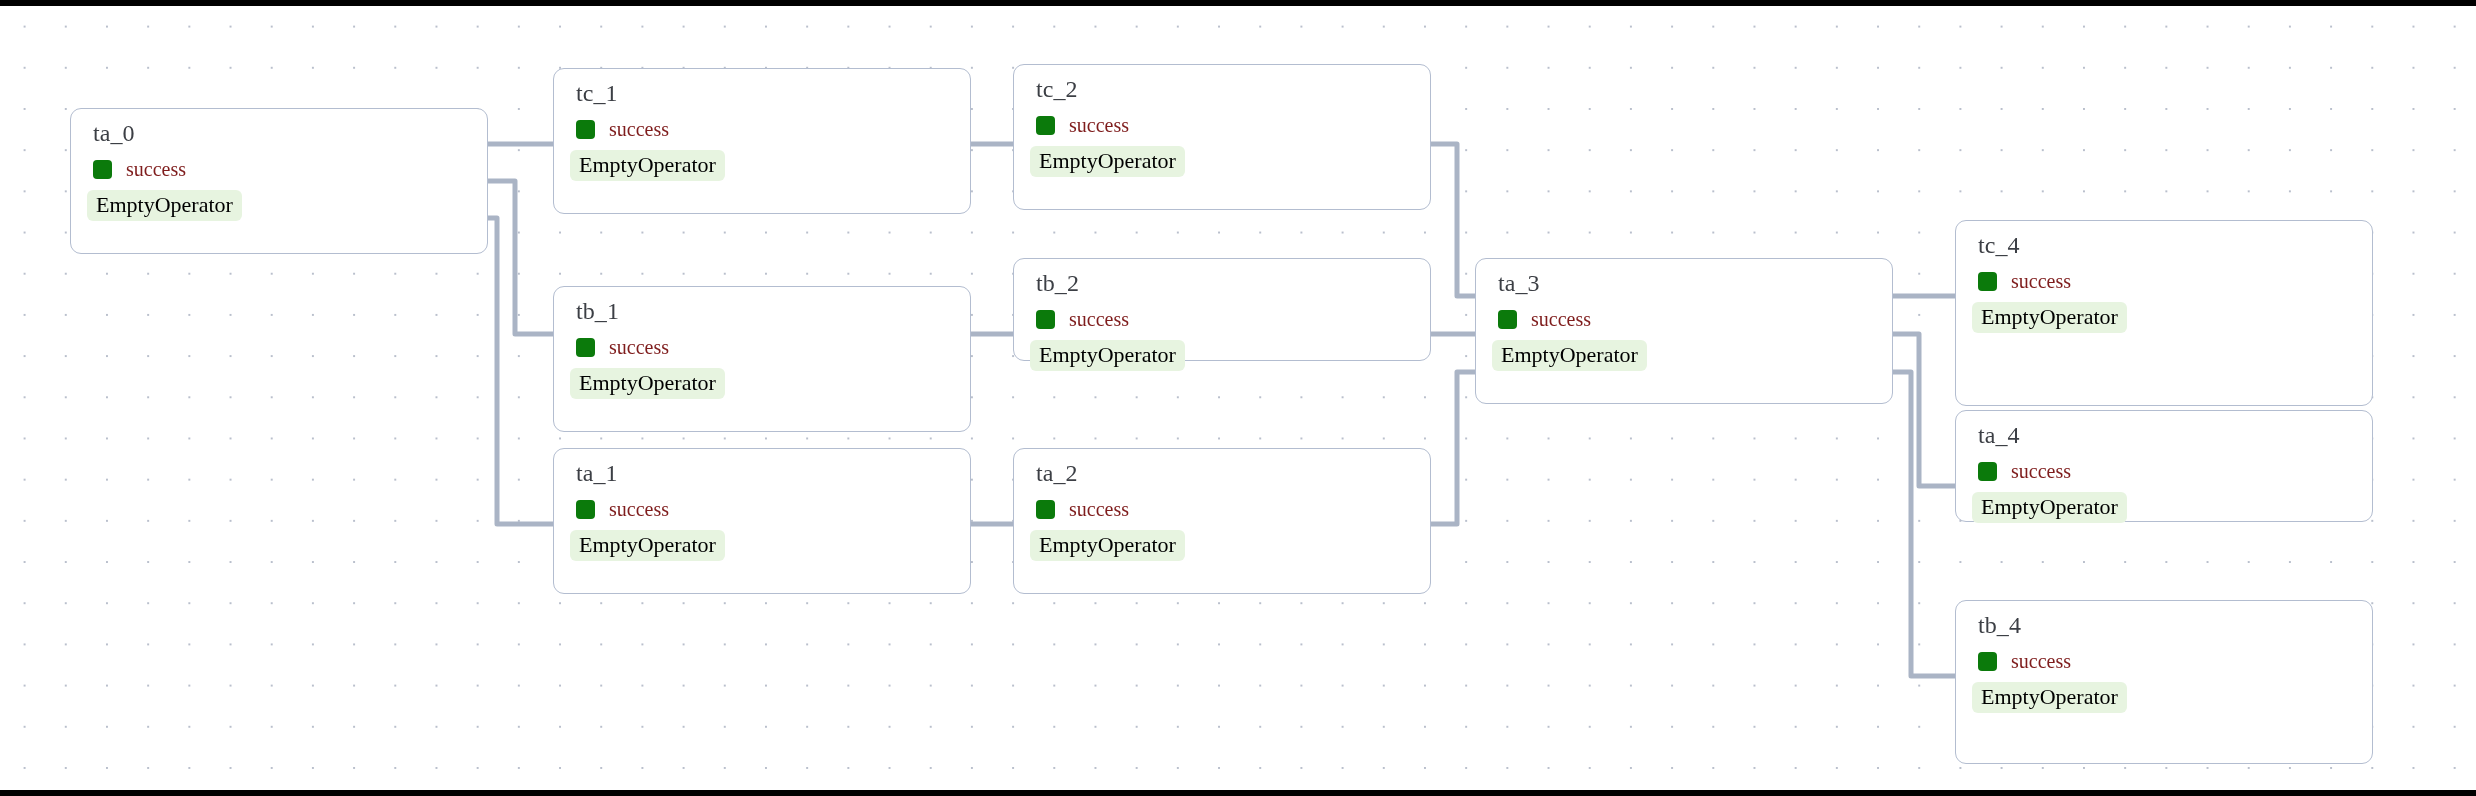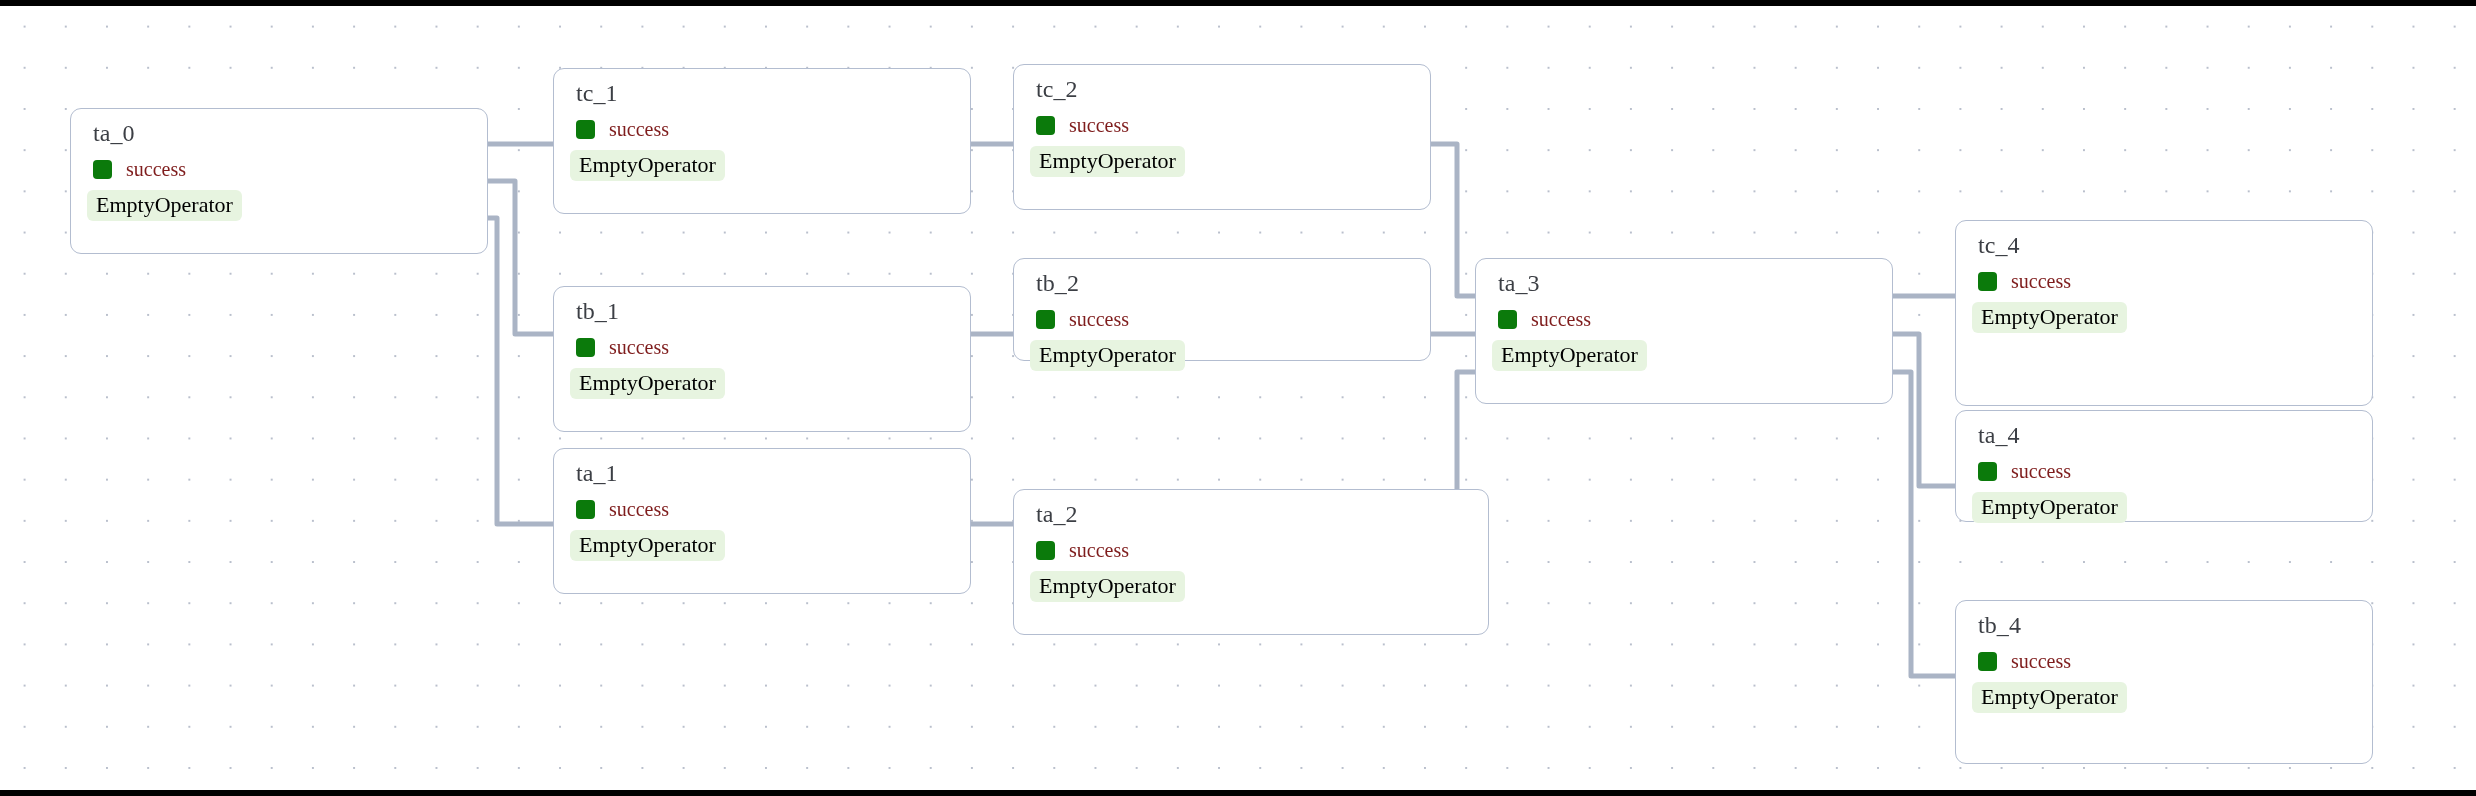--- a/index.html
+++ b/index.html
@@ -158,21 +158,21 @@
         <div><span class="node-operator">EmptyOperator</span></div>
       </div>
       <div class="task-node" style="left: 1013px; top: 252px; width: 418px; height: 103px;">
         <div class="node-title">tb_2</div>
         <div class="node-status-row">
           <span class="status-swatch" style="background: rgb(11, 122, 11);"></span>
           <span class="status-label">success</span>
         </div>
         <div><span class="node-operator">EmptyOperator</span></div>
       </div>
-      <div class="task-node" style="left: 1013px; top: 442px; width: 476px; height: 146px; margin-top: 41px;">
+      <div class="task-node" style="left: 1013px; top: 442px; width: 418px; height: 146px;">
         <div class="node-title">ta_2</div>
         <div class="node-status-row">
           <span class="status-swatch" style="background: rgb(11, 122, 11);"></span>
           <span class="status-label">success</span>
         </div>
         <div><span class="node-operator">EmptyOperator</span></div>
       </div>
       <div class="task-node" style="left: 1475px; top: 252px; width: 418px; height: 146px;">
         <div class="node-title">ta_3</div>
         <div class="node-status-row">

